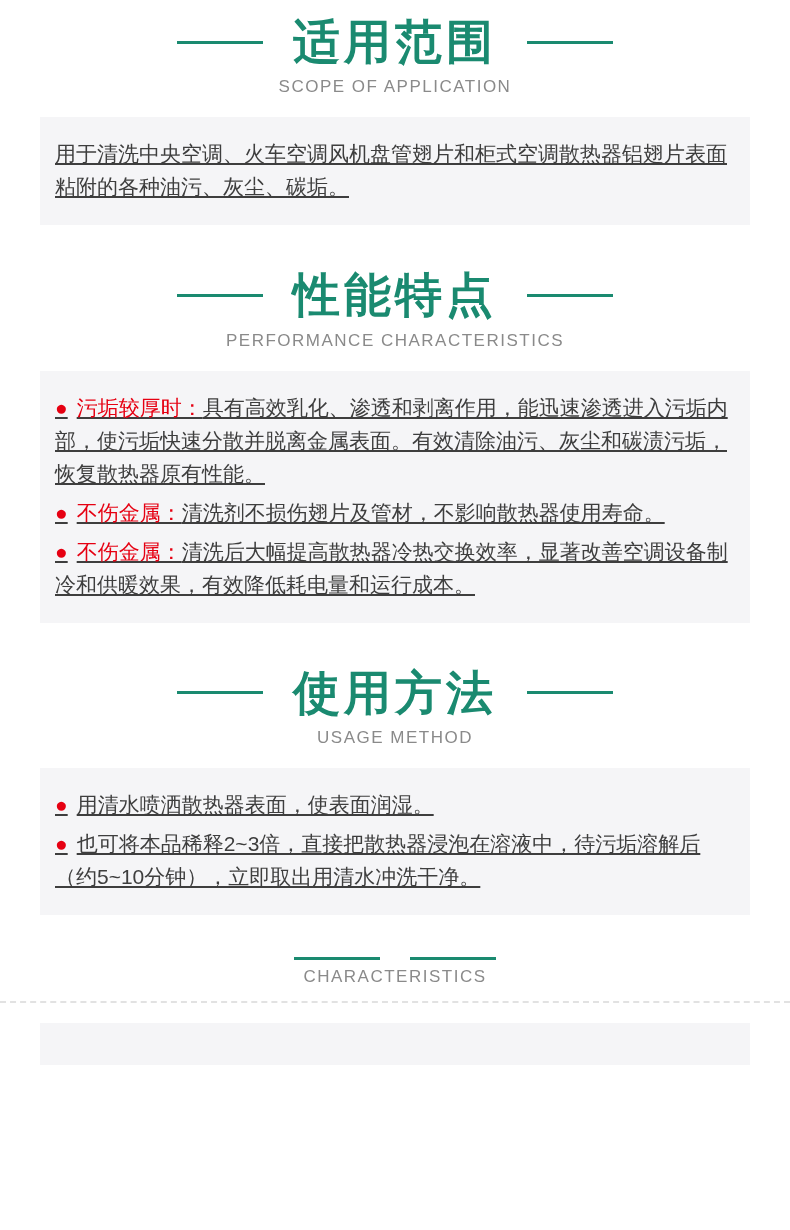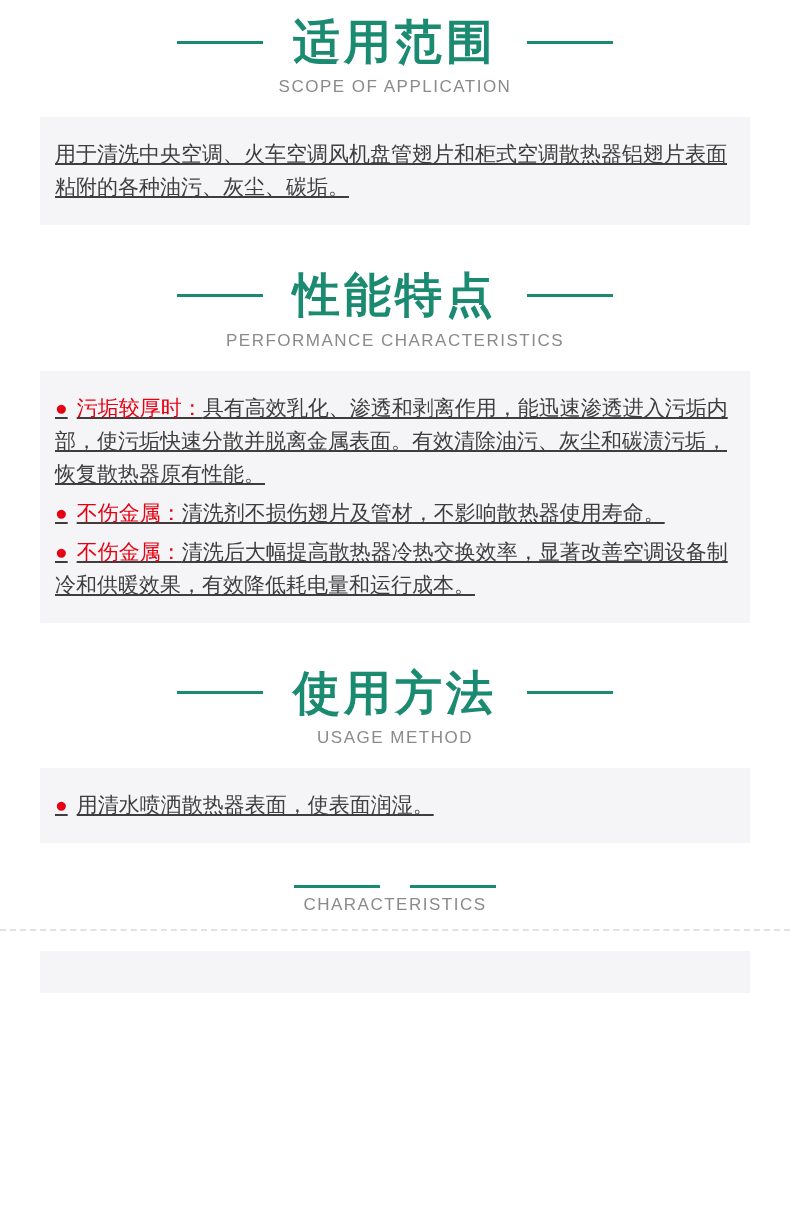--- a/index.html
+++ b/index.html
@@ -98,20 +98,21 @@
       </section>
       <section class="sec">
         <div class="title-row">
           <span class="dash"></span>
           <h2 class="title-cn">使用方法</h2>
           <span class="dash"></span>
         </div>
         <div class="title-en">USAGE METHOD</div>
         <div class="box">
           <p class="para"><span class="bullet">●</span><span class="ptext">用清水喷洒散热器表面，使表面润湿。</span></p>
+          <p class="para"><span class="bullet">●</span><span class="ptext">也可将本品稀释2~3倍，直接把散热器浸泡在溶液中，待污垢溶解后（约5~10分钟），立即取出用清水冲洗干净。</span></p>
         </div>
       </section>
       <section class="sec">
         <div class="title-row">
           <span class="dash"></span>
           <span class="dash"></span>
         </div>
         <div class="title-en">CHARACTERISTICS</div>
         <div class="seam"></div>
         <div class="box"></div>

